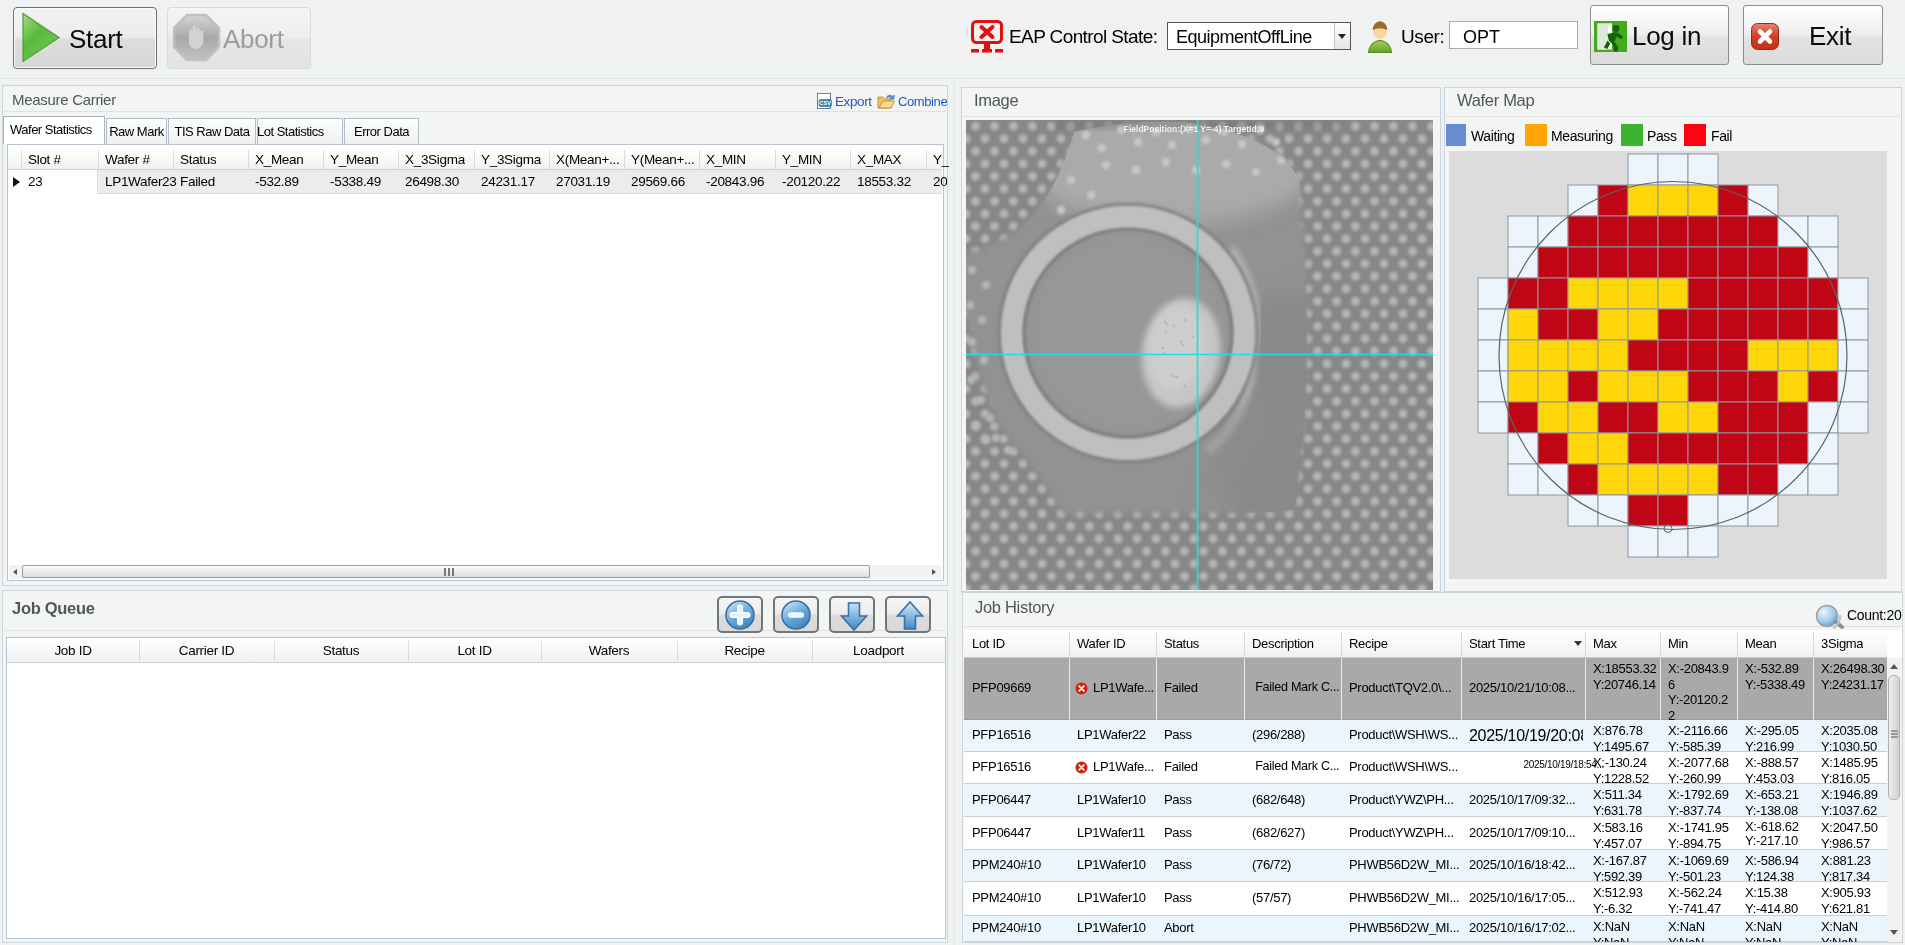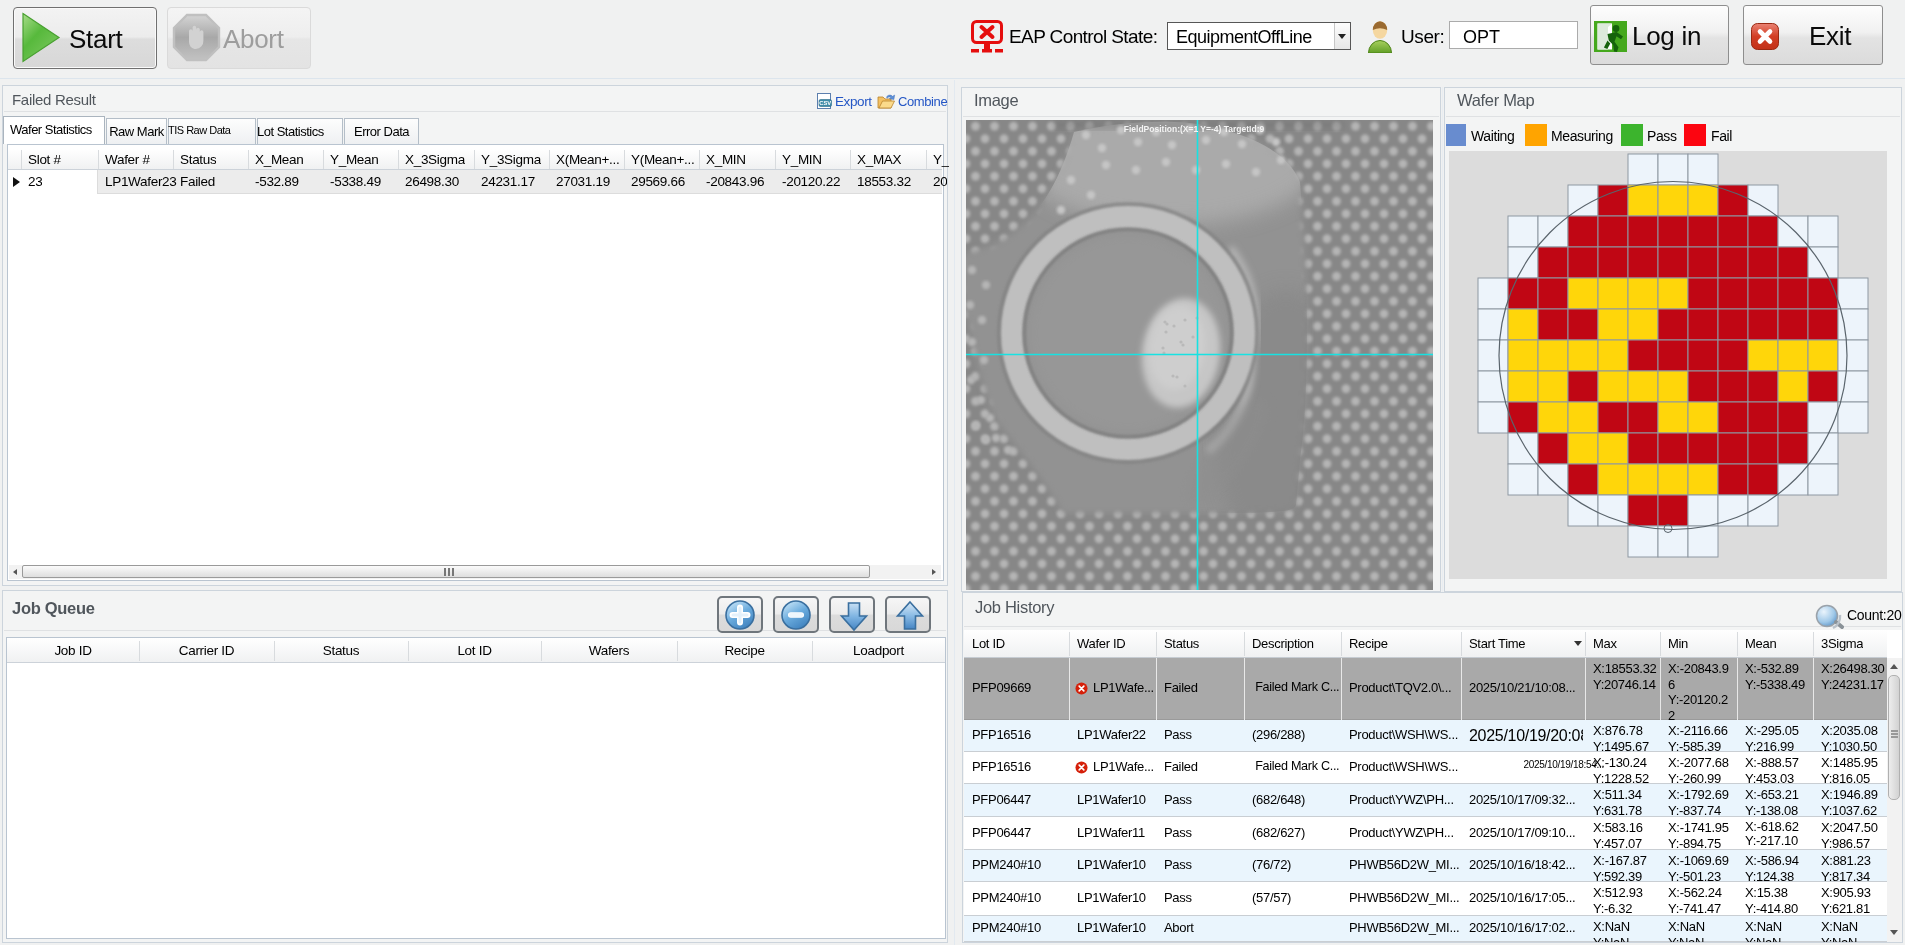--- a/index.html
+++ b/index.html
@@ -80,40 +80,40 @@
         <stop offset="0" stop-color="#ea8374"></stop>
         <stop offset="0.5" stop-color="#d23e24"></stop>
         <stop offset="1" stop-color="#c23118"></stop>
       </linearGradient>
     </defs>
 <rect x="0.5" y="0.5" width="27" height="26" rx="6" fill="url(#xg)" stroke="#9a2912"></rect>
 <path d="M9 8.5 L19 18.5 M19 8.5 L9 18.5" stroke="#fff" stroke-width="4.6" stroke-linecap="round"></path>
   </svg>
 <div class="abs" style="left:1809px;top:21px;font-size:26px;letter-spacing:-0.3px;color:#0a0a0a;">Exit</div>
 <div class="panel" style="left:2px;top:85px;width:946px;height:501px;">
-<div class="ptitle" style="left:9px;top:5px;font-size:15px;">Failed Result</div>
+<div class="ptitle" style="left:9px;top:5px;font-size:15px;">Measure Carrier</div>
     <div class="tline" style="top:25px;"></div>
 <svg class="abs" style="left:814px;top:7px;" width="15" height="16" viewBox="0 0 15 16">
 <rect x="0.5" y="0.5" width="13" height="15" fill="#fff" stroke="#5c7fae"></rect>
 <rect x="2" y="6.5" width="12.5" height="7" rx="1.5" fill="#3d8ba8" stroke="#2a6a88" stroke-width="0.6"></rect>
 <text x="8.2" y="12.3" font-size="5.8" fill="#fff" text-anchor="middle" font-family="Liberation Sans, sans-serif" font-weight="bold">CSV</text>
     </svg>
 <div class="abs" style="left:832px;top:8px;font-size:13.5px;letter-spacing:-0.4px;color:#2456c5;">Export</div>
 <svg class="abs" style="left:874px;top:7px;" width="19" height="16" viewBox="0 0 19 16">
 <path d="M1 15 L1 4 L6 4 L8 6 L14 6 L14 15 Z" fill="#f4c163" stroke="#b9832c" stroke-width="0.8"></path>
 <path d="M2 15 L5.5 8 L17.5 8 L14 15 Z" fill="#fbda8b" stroke="#b9832c" stroke-width="0.8"></path>
 <path d="M9.5 4.5 c0.6 -2.8 4.6 -3.2 6 -1.2 l2.2 -1.3 l-0.8 4.6 l-4.6 -0.9 l1.7 -1 c-1 -1.3 -3.2 -0.9 -3.6 0.5 z" fill="#5f8fd6" stroke="#3969b4" stroke-width="0.4"></path>
     </svg>
 <div class="abs" style="left:895px;top:8px;font-size:13px;letter-spacing:-0.4px;color:#2456c5;">Combine</div>
 <div class="abs" style="left:0px;top:30px;width:102px;height:28px;background:#fff;border:1px solid #aab4be;border-bottom:none;z-index:2;"></div>
 <div class="abs" style="left:7px;top:36px;font-size:13px;letter-spacing:-0.5px;color:#000;z-index:3;">Wafer Statistics</div>
 <div class="abs" style="left:103px;top:32px;width:61px;height:26px;background:linear-gradient(#fdfdfd,#eef0f2);border:1px solid #b4bec8;border-bottom:none;"></div>
 <div class="abs" style="left:103px;top:38px;width:61px;text-align:center;font-size:13px;letter-spacing:-0.5px;color:#000;">Raw Mark</div>
 <div class="abs" style="left:165px;top:32px;width:88px;height:26px;background:linear-gradient(#fdfdfd,#eef0f2);border:1px solid #b4bec8;border-bottom:none;"></div>
-<div class="abs" style="left:165px;top:38px;width:88px;font-size:11px;letter-spacing:-0.5px;color:#000;">TIS Raw Data</div>
+<div class="abs" style="left:165px;top:38px;width:88px;text-align:center;font-size:13px;letter-spacing:-0.5px;color:#000;">TIS Raw Data</div>
 <div class="abs" style="left:254px;top:32px;width:86px;height:26px;background:linear-gradient(#fdfdfd,#eef0f2);border:1px solid #b4bec8;border-bottom:none;"></div>
 <div class="abs" style="left:254px;top:38px;width:86px;text-align:left;font-size:13px;letter-spacing:-0.5px;color:#000;">Lot Statistics</div>
 <div class="abs" style="left:341px;top:32px;width:75px;height:26px;background:linear-gradient(#fdfdfd,#eef0f2);border:1px solid #b4bec8;border-bottom:none;"></div>
 <div class="abs" style="left:341px;top:38px;width:75px;text-align:center;font-size:13px;letter-spacing:-0.5px;color:#000;">Error Data</div>
 <div class="abs" style="left:4px;top:58px;width:937px;height:437px;background:#fff;border:1px solid #b9c4d0;">
 <div class="abs" style="left:0;top:4px;width:934px;height:21px;background:linear-gradient(#ffffff,#f0f1f2);border-bottom:1px solid #ccd2d9;"></div>
 <div class="hcell" style="left:20px;top:7px;">Slot #</div>
 <div class="csep" style="left:13px;top:5px;height:19px;"></div>
 <div class="hcell" style="left:97px;top:7px;">Wafer #</div>
 <div class="csep" style="left:90px;top:5px;height:19px;"></div>

